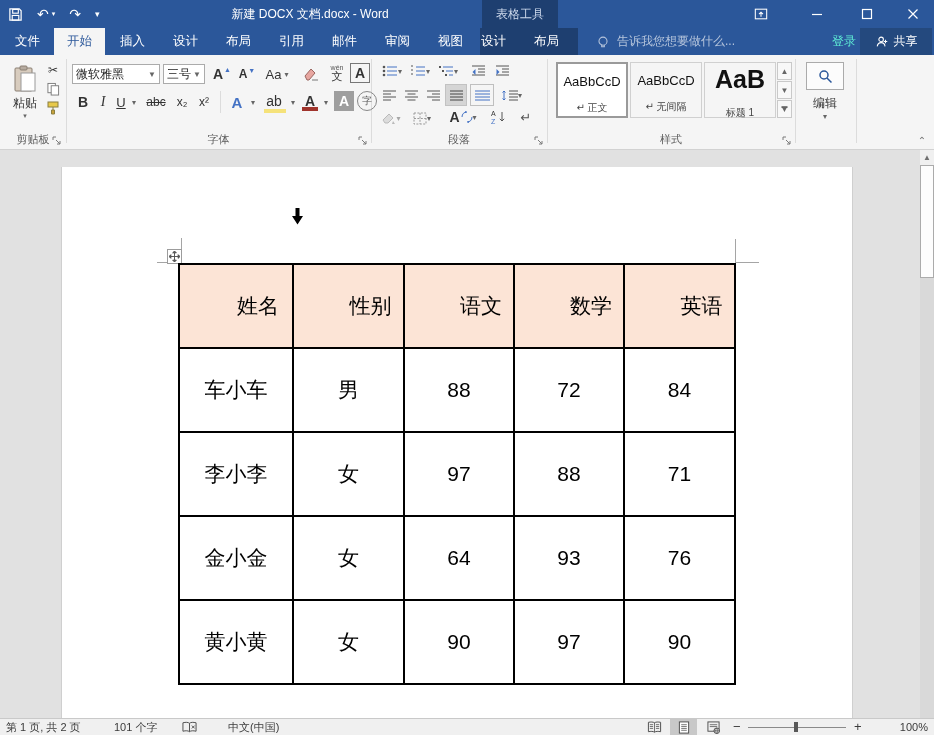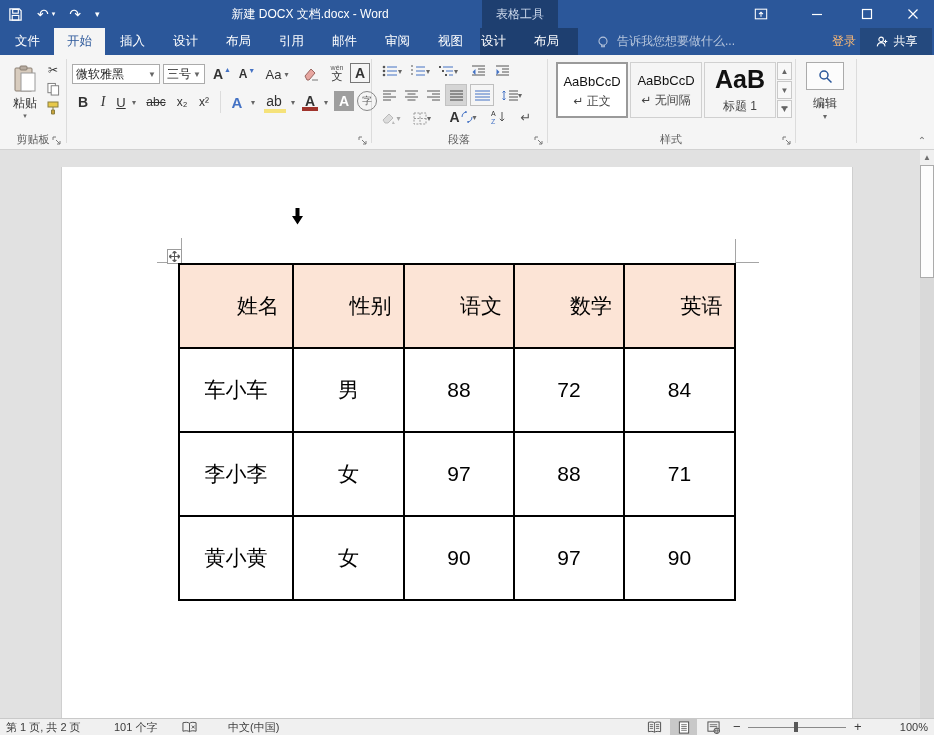--- a/index.html
+++ b/index.html
@@ -14,39 +14,39 @@
   .title-text { position:absolute; left:160px; top:0; width:300px; height:28px; line-height:28px; text-align:center; font-size:12px; color:#fff; white-space:nowrap; }
   .ctx-patch { position:absolute; left:482px; top:0; width:76px; height:28px; background:#1E3F70; color:#CDD9EC; text-align:center; line-height:28px; font-size:12px; }
   .winbtn { position:absolute; top:0; height:28px; width:34px; display:flex; align-items:center; justify-content:center; color:#fff; }
 
   
   .tabrow { position:absolute; left:0; top:28px; width:934px; height:27px; background:#2B579A; }
   .tab { position:absolute; top:0; height:27px; line-height:27px; text-align:left; color:#fff; font-size:12.5px; padding:0 13px; }
   .tab.active { background:#F5F5F5; color:#2B579A; }
   .ctx-tabs-bg { position:absolute; left:480px; top:0; width:98px; height:27px; background:#1E3F70; }
   .searchzone { position:absolute; left:596px; top:0; height:27px; display:flex; align-items:center; gap:7px; color:#B6C5DC; font-size:12px; }
-  .signin { position:absolute; right:78px; top:0; height:27px; line-height:27px; color:#fdba74; font-size:12px; }
+  .signin { position:absolute; right:78px; top:0; height:27px; line-height:27px; color:#5eead4; font-size:12px; }
   .share { position:absolute; right:2px; top:0; height:27px; width:72px; background:#24497E; color:#fff; display:flex; align-items:center; justify-content:center; gap:5px; font-size:12px; }
 
   
   .ribbon { position:absolute; left:0; top:55px; width:934px; height:95px; background:#F5F5F5; border-bottom:1px solid #D2D2D2; color:#444; }
   .gsep { position:absolute; top:4px; height:84px; width:1px; background:#DCDCDC; }
   .grouplabel { position:absolute; top:77px; height:14px; font-size:11px; color:#5C5C5C; text-align:center; white-space:nowrap; }
   .launcher { position:absolute; top:79px; width:10px; height:10px; color:#7A7A7A; }
   .combobox { position:absolute; height:20px; background:#fff; border:1px solid #ABABAB; font-size:12px; color:#222; display:flex; align-items:center; padding:0 3px; justify-content:space-between; }
   .carat { color:#666; font-size:8px; }
   .rbtn { position:absolute; display:flex; align-items:center; justify-content:center; color:#333; }
   .hl { background:#D5D5D5; border:1px solid #C2C2C2; }
   .glyphA { font-size:14px; font-weight:bold; }
   .colorbar { position:absolute; left:2px; right:2px; bottom:1px; height:4px; }
   .stylecard { position:absolute; top:7px; width:72px; height:56px; background:#F5F5F5; border:1px solid #D0D0D0; text-align:center; }
   .stylecard.sel { border:2px solid #9A9A9A; background:#fff; }
   .stylecard .prev { font-size:13px; color:#111; margin-top:10px; white-space:nowrap; overflow:hidden; }
   .stylecard .prev.big { font-size:25px; font-weight:bold; margin-top:2px; }
-  .stylecard .nm { font-size:12px; color:#444; margin-top:4px; white-space:nowrap; }
+  .stylecard .nm { font-size:10px; color:#444; margin-top:12px; white-space:nowrap; }
   .scrollmini { position:absolute; width:15px; height:18px; border:1px solid #C9C9C9; background:#F8F8F8; color:#666; font-size:8px; display:flex; align-items:center; justify-content:center; }
 
   
   .docarea { position:absolute; left:0; top:150px; width:920px; height:568px; background:#E1E1E1; overflow:hidden; }
   .page { position:absolute; left:61px; top:17px; width:792px; height:700px; background:#fff; border-left:1px solid #CFCFCF; border-right:1px solid #CFCFCF; }
   .cropmark { position:absolute; background:#A5A5A5; }
   .tablewrap { position:absolute; left:116px; top:96px; }
   table.doc { border-collapse:collapse; table-layout:fixed; }
   table.doc td, table.doc th { border:2px solid #000; text-align:center; vertical-align:middle; font-size:21px; font-weight:normal; color:#000; height:84px; font-family:"Liberation Sans","DejaVu Sans",sans-serif; }
   table.doc th { background:#FCE4D6;padding-left:44px; }
@@ -254,20 +254,21 @@
       </div>
     <div class="rbtn" style="left:321px;top:37px;width:10px;height:20px">
         <span class="carat">▾</span>
       </div>
     <div class="rbtn" style="left:334px;top:36px;width:20px;height:20px;background:#9E9E9E;color:#fff">
         <span class="glyphA">A</span>
       </div>
     <div class="rbtn" style="left:357px;top:36px;width:20px;height:20px;border:1px solid #888;border-radius:50%;font-size:10px;color:#555">
         <span>字</span>
       </div>
+    <div class="grouplabel" style="left:66px;width:305px">字体</div>
     <div class="launcher" style="left:358px">
       <svg width="9" height="9" viewBox="0 0 9 9">
           <path d="M1 1v3M1 1h3M4 4l4 4M8 8V5M8 8H5" fill="none" stroke="#7A7A7A"></path>
         </svg>
     </div>
 
     <div class="rbtn" style="left:380px;top:7px;width:24px;height:18px">
       <svg width="16" height="12" viewBox="0 0 16 12">
           <circle cx="2" cy="2" r="1.3" fill="#555"></circle>
           <circle cx="2" cy="6" r="1.3" fill="#555"></circle>
@@ -467,20 +468,27 @@
                 <td>84</td>
               </tr>
               <tr>
                 <td>李小李</td>
                 <td>女</td>
                 <td>97</td>
                 <td>88</td>
                 <td>71</td>
               </tr>
               <tr>
+                <td>金小金</td>
+                <td>女</td>
+                <td>64</td>
+                <td>93</td>
+                <td>76</td>
+              </tr>
+              <tr>
                 <td>黄小黄</td>
                 <td>女</td>
                 <td>90</td>
                 <td>97</td>
                 <td>90</td>
               </tr>
             </tbody>
         </table>
       </div>
     </div>

